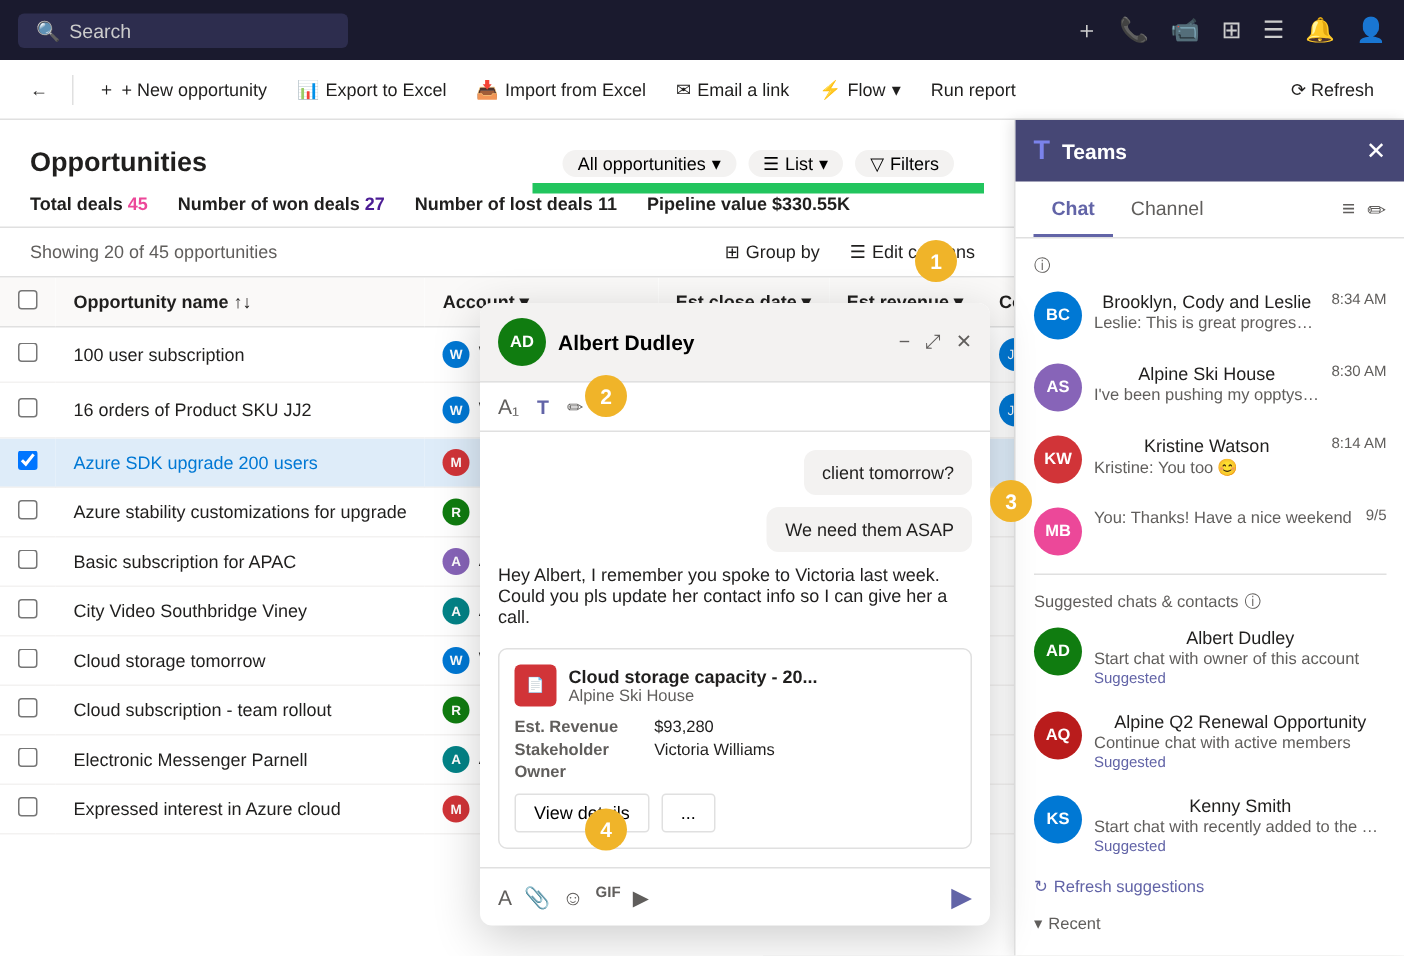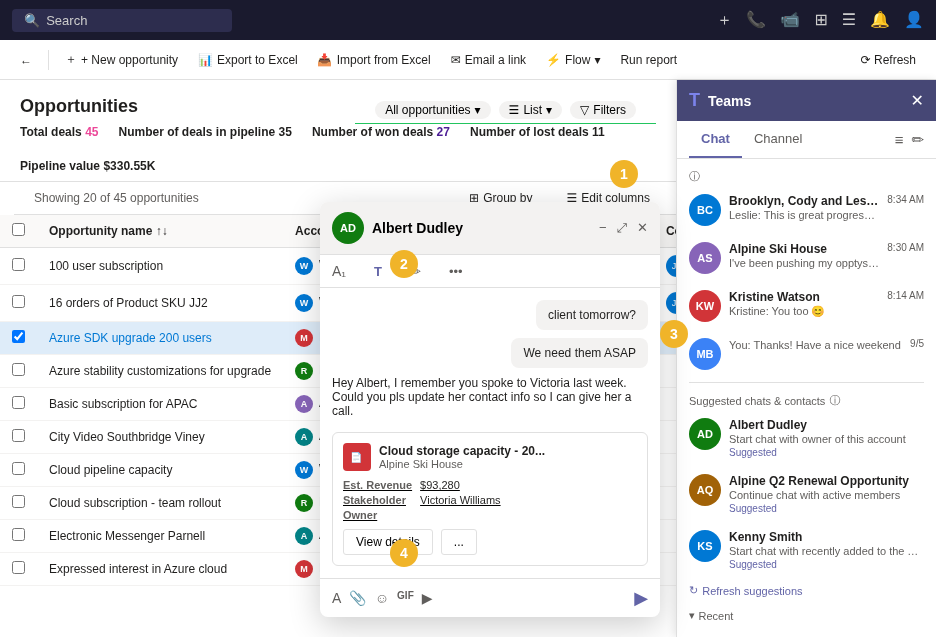--- a/index.html
+++ b/index.html
@@ -90,22 +90,21 @@
       flex-wrap: wrap;
     }
     .crm-stat span { font-weight: 600; color: #201f1e; }
 
     
     .table-toolbar {
       display: flex;
       align-items: center;
       padding: 6px 20px;
       border-bottom: 1px solid #e0e0e0;
-      gap: 22px;
-      margin-left: 14px;
+      gap: 8px;
     }
     .showing-text { font-size: 12px; color: #605e5c; margin-right: auto; }
     .toolbar-btn {
       display: flex;
       align-items: center;
       gap: 4px;
       font-size: 12px;
       color: #201f1e;
       cursor: pointer;
       padding: 3px 6px;
@@ -142,21 +141,21 @@
     }
     .check-col { width: 30px; }
     .check-cell input[type=checkbox] { margin: 0; }
 
     
     .filter-bar {
       display: flex;
       align-items: flex-start;
       gap: 8px;
       padding: 4px 20px;
-      border-bottom: 1px solid #22c55e;
+      border-bottom: 7px solid #22c55e;
     }
     .filter-item {
       display: flex;
       align-items: center;
       gap: 4px;
       background: #f3f2f1;
       border-radius: 12px;
       padding: 2px 10px;
       font-size: 12px;
       cursor: pointer;
@@ -233,21 +232,21 @@
       border-radius: 50%;
       display: flex;
       align-items: center;
       justify-content: center;
       font-size: 11px;
       font-weight: 700;
       color: white;
       flex-shrink: 0;
     }
     .chat-info { flex: 1; min-width: 0; }
-    .chat-name { font-size: 12px; font-weight: 700; color: #201f1e; white-space: nowrap; overflow: hidden; text-overflow: ellipsis; }
+    .chat-name { font-size: 12px; font-weight: 400; color: #201f1e; white-space: nowrap; overflow: hidden; text-overflow: ellipsis; text-align: center; }
     .chat-preview { font-size: 11px; color: #605e5c; white-space: nowrap; overflow: hidden; text-overflow: ellipsis; margin-top: 1px; }
     .chat-time { font-size: 10px; color: #605e5c; white-space: nowrap; }
     .suggested-label { font-size: 10px; color: #6264a7; margin-top: 2px; }
     .divider { height: 1px; background: #e0e0e0; margin: 4px 12px; }
     .refresh-suggestions {
       display: flex;
       align-items: center;
       gap: 4px;
       padding: 6px 12px;
       font-size: 11px;
@@ -285,21 +284,21 @@
       align-items: center;
       gap: 8px;
       border-bottom: 1px solid #e0e0e0;
     }
     .chat-popup-name { font-size: 14px; font-weight: 600; flex: 1; }
     .chat-popup-icons { display: flex; gap: 10px; color: #605e5c; cursor: pointer; }
     .chat-popup-toolbar {
       display: flex;
       align-items: center;
       padding: 8px 12px;
-      gap: 28px;
+      gap: 12px;
       border-bottom: 1px solid #e0e0e0;
       color: #605e5c;
     }
     .chat-messages { padding: 12px; display: flex; flex-direction: column; gap: 8px; flex: 1; }
     .msg-bubble {
       background: #f3f2f1;
       border-radius: 8px;
       padding: 8px 12px;
       font-size: 12px;
       max-width: 80%;
@@ -327,21 +326,21 @@
       display: flex;
       align-items: center;
       justify-content: center;
       color: white;
       font-size: 10px;
       font-weight: 700;
       flex-shrink: 0;
     }
     .opp-name { font-weight: 600; font-size: 12px; color: #201f1e; }
     .opp-company { font-size: 11px; color: #605e5c; }
-    .opp-details { display: grid; grid-template-columns: auto 1fr; gap: 3px 8px; font-size: 11px; margin-bottom: 8px; text-decoration: underline; }
+    .opp-details { display: grid; grid-template-columns: auto 1fr; gap: 3px 24px; font-size: 11px; margin-bottom: 8px; }
     .opp-label { color: #605e5c; font-weight: 600; }
     .opp-value { color: #201f1e; }
     .opp-actions { display: flex; gap: 8px; }
     .opp-btn {
       padding: 5px 12px;
       border: 1px solid #e0e0e0;
       border-radius: 3px;
       cursor: pointer;
       font-size: 12px;
       background: white;
@@ -451,24 +450,20 @@
             <span>Filters</span>
           </div>
         </div>
       </div>
       <div class="crm-stats">
         <div class="crm-stat">
           <span>Total deals</span>
           <span style="font-weight:600;color:#ec4899;margin-top:12px;">45</span>
         </div>
         <div class="crm-stat">
-          <span>Number of deals in pipeline</span>
-          <span style="font-weight:600;color:#201f1e;">35</span>
-        </div>
-        <div class="crm-stat">
           <span>Number of won deals</span>
           <span style="font-weight:600;color:#4c1d95;">27</span>
         </div>
         <div class="crm-stat">
           <span>Number of lost deals</span>
           <span style="font-weight:600;color:#201f1e;">11</span>
         </div>
         <div class="crm-stat">
           <span>Pipeline value</span>
           <span style="font-weight:600;color:#201f1e;">$330.55K</span>
@@ -569,21 +564,21 @@
       <td>
         <span class="account-icon" style="background:#038387">A</span>Adatum Corporation
       </td>
       <td>2/1/...</td>
       <td></td>
       <td></td>
     </tr>
             <tr>
       <td class="check-cell"><input type="checkbox" style=""></td>
       <td>
-        <span style="color:inherit">Cloud pipeline capacity</span>
+        <span style="color:inherit">Cloud storage tomorrow</span>
       </td>
       <td>
         <span class="account-icon" style="background:#0078d4">W</span>Woodland Bank
       </td>
       <td>3/31/...</td>
       <td></td>
       <td></td>
     </tr>
             <tr>
       <td class="check-cell"><input type="checkbox" style=""></td>
@@ -664,21 +659,21 @@
     </div>
           <div class="chat-item">
       <div class="avatar" style="background:#d13438">KW</div>
       <div class="chat-info">
         <div class="chat-name">Kristine Watson</div>
         <div class="chat-preview">Kristine: You too 😊</div>
       </div>
       <div class="chat-time">8:14 AM</div>
     </div>
           <div class="chat-item">
-      <div class="avatar" style="background:#3b82f6">MB</div>
+      <div class="avatar" style="background:#ec4899">MB</div>
       <div class="chat-info">
         <div class="chat-preview">You: Thanks! Have a nice weekend</div>
       </div>
       <div class="chat-time">9/5</div>
     </div>
         </div>
 
       <div class="divider"></div>
 
       <div class="teams-section-label">
@@ -689,21 +684,21 @@
       <div id="suggested-container">
           <div class="chat-item">
       <div class="avatar" style="background:#107c10">AD</div>
       <div class="chat-info">
         <div class="chat-name">Albert Dudley</div>
         <div class="chat-preview">Start chat with owner of this account</div>
         <div class="suggested-label">Suggested</div>
       </div>
     </div>
           <div class="chat-item">
-      <div class="avatar" style="background:#a16207">AQ</div>
+      <div class="avatar" style="background:#b91c1c">AQ</div>
       <div class="chat-info">
         <div class="chat-name">Alpine Q2 Renewal Opportunity</div>
         <div class="chat-preview">Continue chat with active members</div>
         <div class="suggested-label">Suggested</div>
       </div>
     </div>
           <div class="chat-item">
       <div class="avatar" style="background:#0078d4">KS</div>
       <div class="chat-info">
         <div class="chat-name">Kenny Smith</div>

